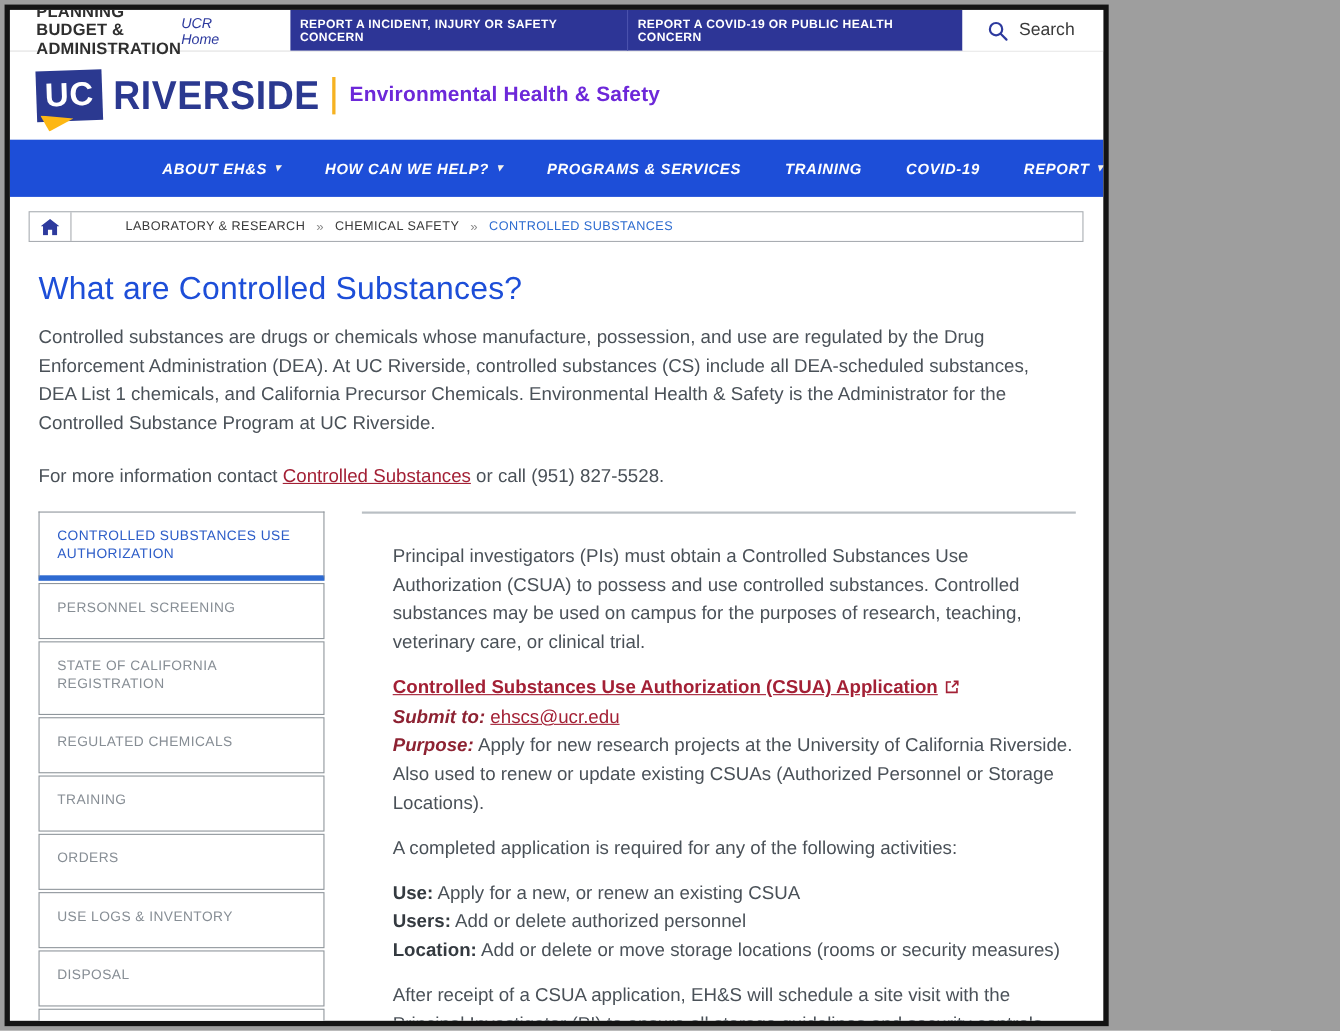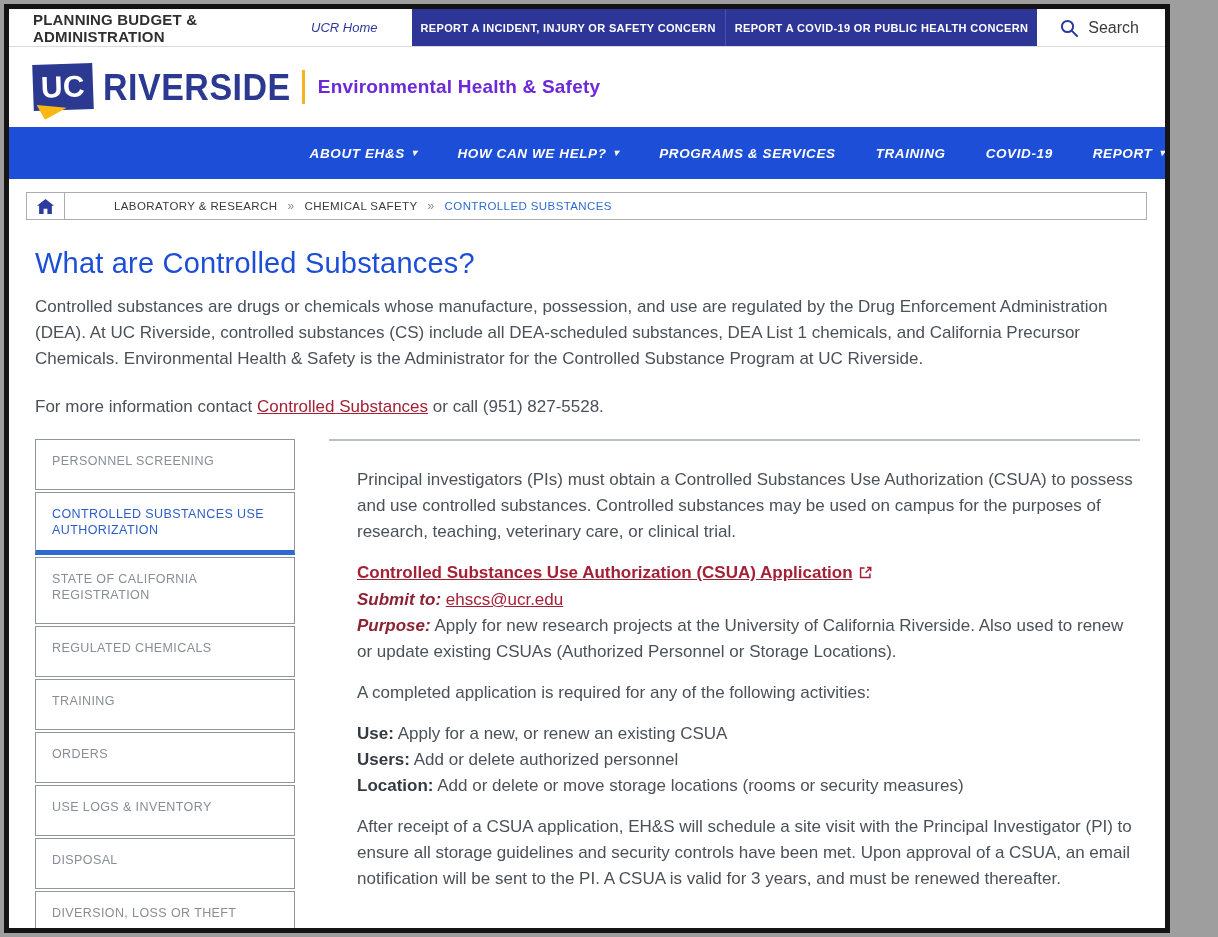--- a/index.html
+++ b/index.html
@@ -3,21 +3,21 @@
 <meta charset="utf-8">
 <style>
   * { box-sizing: border-box; margin: 0; padding: 0; }
   html,body { width: 1218px; height: 937px; }
   body {
     background: #9e9e9e;
     font-family: "Liberation Sans", sans-serif;
     overflow: hidden;
   }
   .frame {
-    width: 1166px; height: 929px; margin: 4px;
+    width: 1004px; height: 929px; margin: 4px;
     border: 5px solid #141414;
     background: #ffffff;
     overflow: hidden;
     position: relative;
   }
 
   
   .topbar { height: 38px; display: flex; align-items: stretch; border-bottom: 1px solid #d9d9d9; background:#fff; }
   .topbar-title { align-self: center; padding-left: 24px; font-size: 15px; font-weight: bold; color: #2f2f2f; letter-spacing: .2px; flex: 1; }
   .ucr-home { align-self: center; color: #2d3a9e; font-size: 13px; margin-right: 34px; text-decoration: none; cursor: pointer; font-style: italic; }
@@ -140,22 +140,22 @@
     </div>
   </div>
 
   <h1 class="page-title">What are Controlled Substances?</h1>
   <p class="intro">Controlled substances are drugs or chemicals whose manufacture, possession, and use are regulated by the Drug Enforcement Administration (DEA). At UC Riverside, controlled substances (CS) include all DEA-scheduled substances, DEA List 1 chemicals, and California Precursor Chemicals. Environmental Health &amp; Safety is the Administrator for the Controlled Substance Program at UC Riverside.</p>
   <p class="contact-line"><span>For more information contact </span><a class="red-link">Controlled Substances</a><span> or call (951) 827-5528.</span></p>
 
   <div class="columns">
 
     <div class="sidebar">
+      <div class="side-item active"><span>CONTROLLED SUBSTANCES USE AUTHORIZATION</span></div>
       <div class="side-item"><span>PERSONNEL SCREENING</span></div>
-      <div class="side-item active"><span>CONTROLLED SUBSTANCES USE AUTHORIZATION</span></div>
       <div class="side-item"><span>STATE OF CALIFORNIA REGISTRATION</span></div>
       <div class="side-item"><span>REGULATED CHEMICALS</span></div>
       <div class="side-item"><span>TRAINING</span></div>
       <div class="side-item"><span>ORDERS</span></div>
       <div class="side-item"><span>USE LOGS &amp; INVENTORY</span></div>
       <div class="side-item"><span>DISPOSAL</span></div>
       <div class="side-item"><span>DIVERSION, LOSS OR THEFT</span></div>
 
     </div>
 

